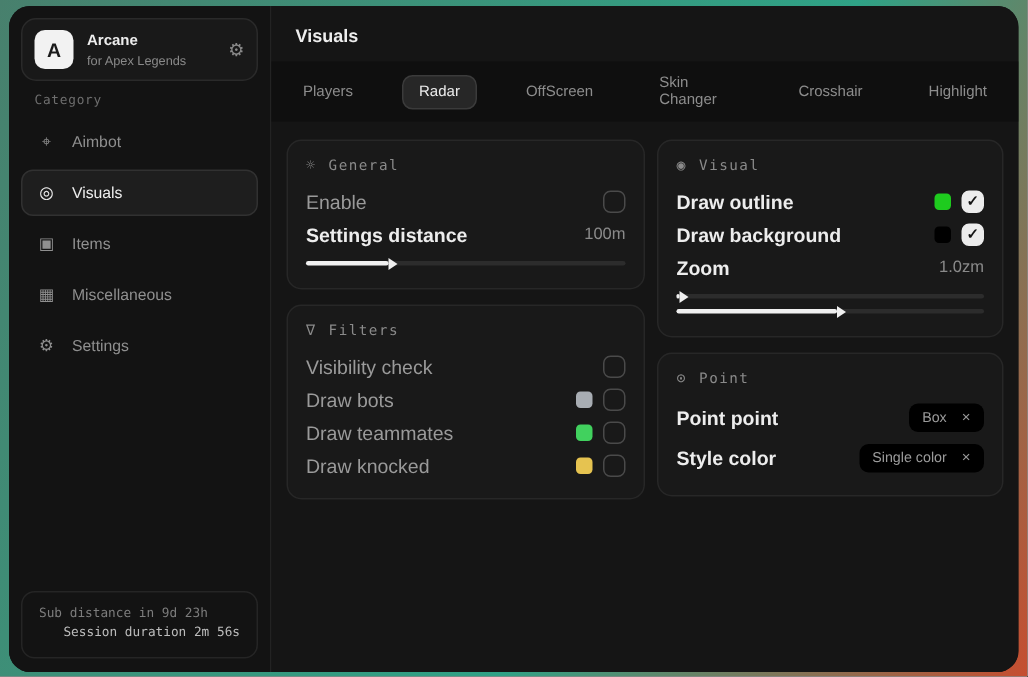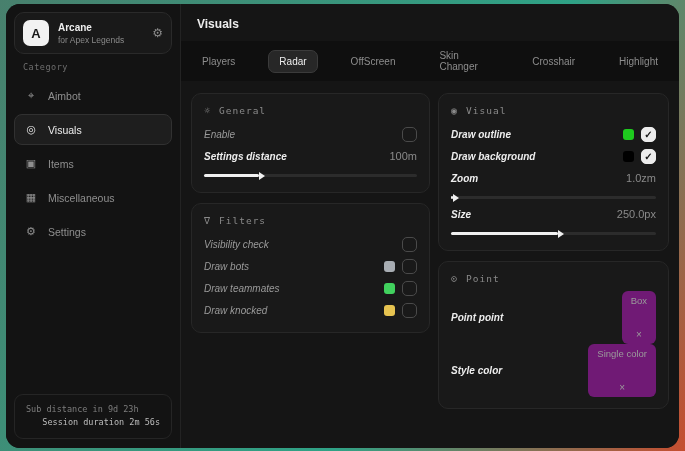--- a/index.html
+++ b/index.html
@@ -36,34 +36,34 @@
   .tab { padding:5px 10px; font-size:10px; color:#8d8d8d; border-radius:7px; border:1px solid transparent; cursor:pointer; }
   .tab.active { background:#272727; border-color:#3b3b3b; color:#ededed; }
   .content { display:grid; grid-template-columns:239px 231px; gap:8px; padding:12px 10px; align-items:start; }
   .col { display:flex; flex-direction:column; gap:10px; }
   .card { background:#191919; border:1px solid #272727; border-radius:10px; padding:9px 12px 11px; }
   .card-head { display:flex; align-items:center; gap:8px; font-family:"DejaVu Sans Mono", monospace;
     font-size:9.5px; color:#8a8a8a; letter-spacing:1px; margin:2px 0 7px; }
   .card-head .hicon { font-size:10px; }
   .row { display:flex; align-items:center; justify-content:space-between; min-height:22px; }
   .row.tall { min-height:27px; }
-  .lbl { font-size:10px; color:#9a9a9a;font-style:italic; }
+  .lbl { font-size:13px; color:#9a9a9a; }
   .lbl.strong { color:#ededed; font-weight:700; }
   .val { font-size:11px; color:#8a8a8a; }
   .ctrls { display:flex; align-items:center; gap:7px; }
   .checkbox { width:15px; height:15px; border:1.5px solid #4a4a4a; border-radius:5px;
     display:flex; align-items:center; justify-content:center; font-size:10px; color:transparent; cursor:pointer; }
   .checkbox.on { background:#ececec; border-color:#ececec; color:#141414; font-weight:700; }
   .swatch { width:11px; height:11px; border-radius:3px; cursor:pointer; }
   .slider { position:relative; height:3px; background:#2c2c2c; border-radius:2px; margin:7px 0 4px; cursor:pointer; }
   .slider .fill { position:absolute; left:0; top:0; bottom:0; background:#f0f0f0; border-radius:2px; }
   .slider .thumb { position:absolute; right:-6px; top:50%; transform:translateY(-50%);
     width:0; height:0; border-left:6px solid #f0f0f0; border-top:4px solid transparent; border-bottom:4px solid transparent; }
-  .tag { display:flex; align-items:center; gap:23px; background:#701a75; border-radius:6px;
-    padding:4px 9px; font-size:9.5px; color:#9b9b9b; cursor:pointer;flex-direction:column; }
+  .tag { display:flex; align-items:center; gap:10px; background:#000000; border-radius:6px;
+    padding:4px 9px; font-size:9.5px; color:#9b9b9b; cursor:pointer; }
   .tag .x { font-size:10px; color:#9b9b9b; cursor:pointer; }
 </style>
 </head>
 <body>
 
 <div class="desktop">
   <div class="window">
 
     <div class="sidebar">
       <div class="side-header">
@@ -198,24 +198,20 @@
             </div>
             <div class="row">
               <span class="lbl strong">Zoom</span>
               <span class="val">1.0zm</span>
             </div>
             <div class="slider">
               <div class="fill" style="width: 1%;">
                 <div class="thumb"></div>
               </div>
             </div>
-            <div class="row">
-              <span class="lbl strong">Size</span>
-              <span class="val">250.0px</span>
-            </div>
             <div class="slider">
               <div class="fill" style="width: 52%;">
                 <div class="thumb"></div>
               </div>
             </div>
           </div>
 
           <div class="card">
             <div class="card-head">
               <span class="hicon">⊙</span>

